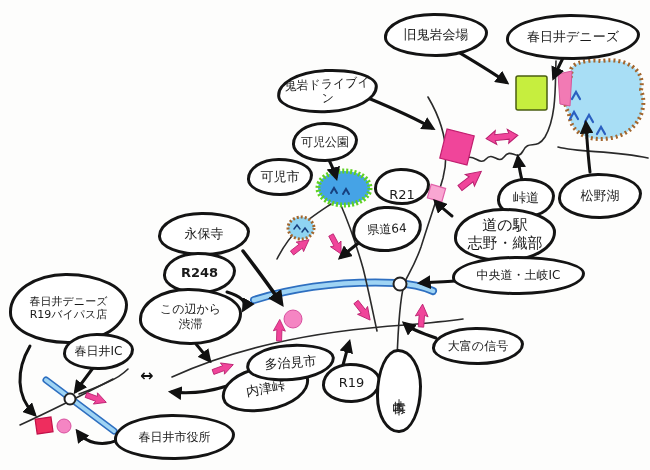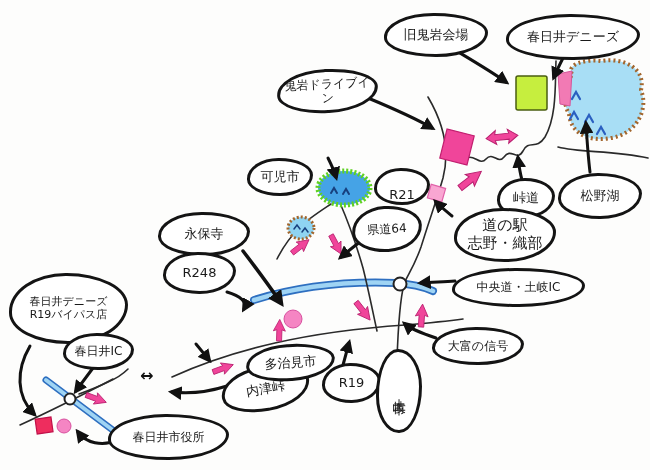--- a/index.html
+++ b/index.html
@@ -117,33 +117,36 @@
       <path d="M227,386 C208,392 188,394 172,392" marker-end="url(#ah)"></path>
       <path d="M343,365 C345,358 347,350 349,343" marker-end="url(#ah)"></path>
     </g>
   </svg>
 
   <div class="gapsym" style="left:140px;top:366px;">↔</div>
 
   <div class="balloon" style="left:384px;top:13px;width:104px;height:44px;font-size:13px;"><span>旧鬼岩会場</span></div>
   <div class="balloon" style="left:506px;top:14px;width:134px;height:46px;font-size:13px;"><span>春日井デニーズ</span></div>
   <div class="balloon" style="left:277px;top:69px;width:101px;height:44px;font-size:12px;transform:rotate(-3deg);"><span>鬼岩ドライブイン</span></div>
+  <div class="balloon" style="left:292px;top:122px;width:66px;height:40px;font-size:12px;"><span>可児公園</span></div>
   <div class="balloon" style="left:247px;top:158px;width:66px;height:38px;font-size:13px;"><span>可児市</span></div>
   <div class="balloon" style="left:374px;top:168px;width:56px;height:37px;font-size:13px;align-items:flex-end;"><span>R21</span></div>
   <div class="balloon" style="left:352px;top:206px;width:70px;height:46px;font-size:12px;transform:rotate(-3deg);"><span>県道64</span></div>
   <div class="balloon" style="left:497px;top:178px;width:58px;height:40px;font-size:13px;justify-content:center;"><span>峠道</span></div>
   <div class="balloon" style="left:454px;top:208px;width:102px;height:54px;font-size:15px;"><span>道の駅
 志野・織部</span></div>
   <div class="balloon" style="left:558px;top:173px;width:84px;height:46px;font-size:13px;"><span>松野湖</span></div>
-  <div class="balloon" style="left:452px;top:268px;width:133px;height:39px;font-size:12px;"><span>中央道・土岐IC</span></div>
+  <div class="balloon" style="left:452px;top:256px;width:133px;height:39px;font-size:12px;"><span>中央道・土岐IC</span></div>
   <div class="balloon" style="left:158px;top:212px;width:92px;height:44px;font-size:13px;text-align:center;"><span>永保寺</span></div>
-  <div class="balloon" style="left:163px;top:252px;width:73px;height:42px;font-size:13px;"><span>R248</span></div>
+  <div class="balloon" style="left:163px;top:252px;width:73px;height:42px;font-size:13px;font-weight:bold;"><span>R248</span></div>
+  <div class="balloon" style="left:139px;top:288px;width:103px;height:57px;font-size:12px;"><span>この辺から
+渋滞</span></div>
   <div class="balloon" style="left:9px;top:273px;width:119px;height:71px;font-size:11px;text-align:center;"><span>春日井デニーズ
 R19バイパス店</span></div>
   <div class="balloon" style="left:63px;top:333px;width:71px;height:37px;font-size:12px;"><span>春日井IC</span></div>
-  <div class="balloon" style="left:108px;top:414px;width:121px;height:46px;font-size:12px;"><span>春日井市役所</span></div>
+  <div class="balloon" style="left:114px;top:414px;width:121px;height:46px;font-size:12px;"><span>春日井市役所</span></div>
   <div class="balloon" style="left:221px;top:366px;width:89px;height:45px;font-size:13px;transform:rotate(-10deg);"><span>内津峠</span></div>
   <div class="balloon" style="left:246px;top:344px;width:89px;height:37px;font-size:13px;transform:rotate(-4deg);"><span>多治見市</span></div>
   <div class="balloon" style="left:322px;top:363px;width:59px;height:40px;font-size:13px;"><span>R19</span></div>
   <div class="balloon vert" style="left:376px;top:349px;width:46px;height:84px;font-size:13px;"><span>土岐市</span></div>
   <div class="balloon" style="left:432px;top:327px;width:92px;height:38px;font-size:12px;"><span>大富の信号</span></div>
 
 </div>
 
 </body></html>

